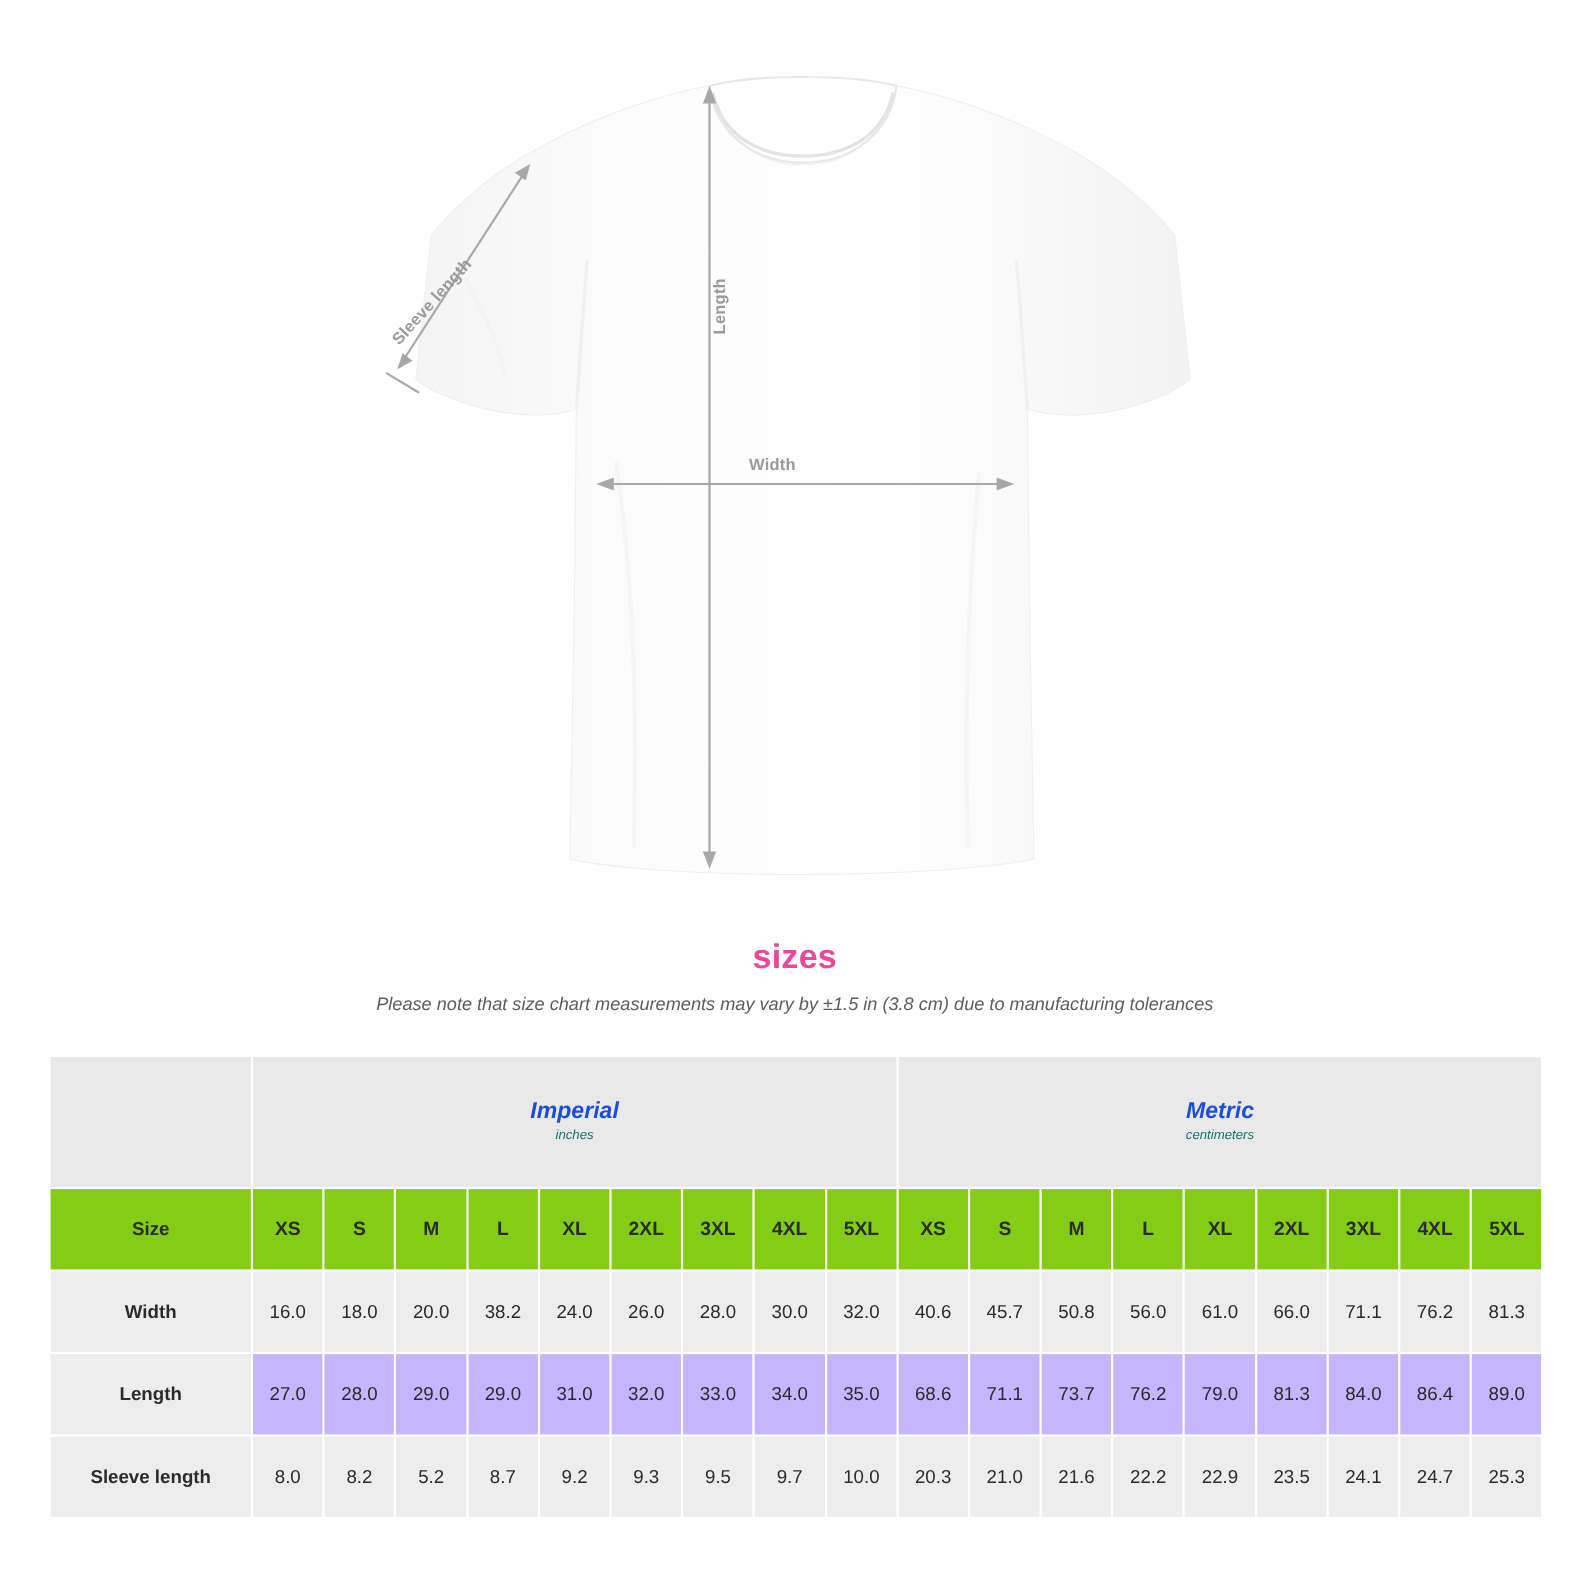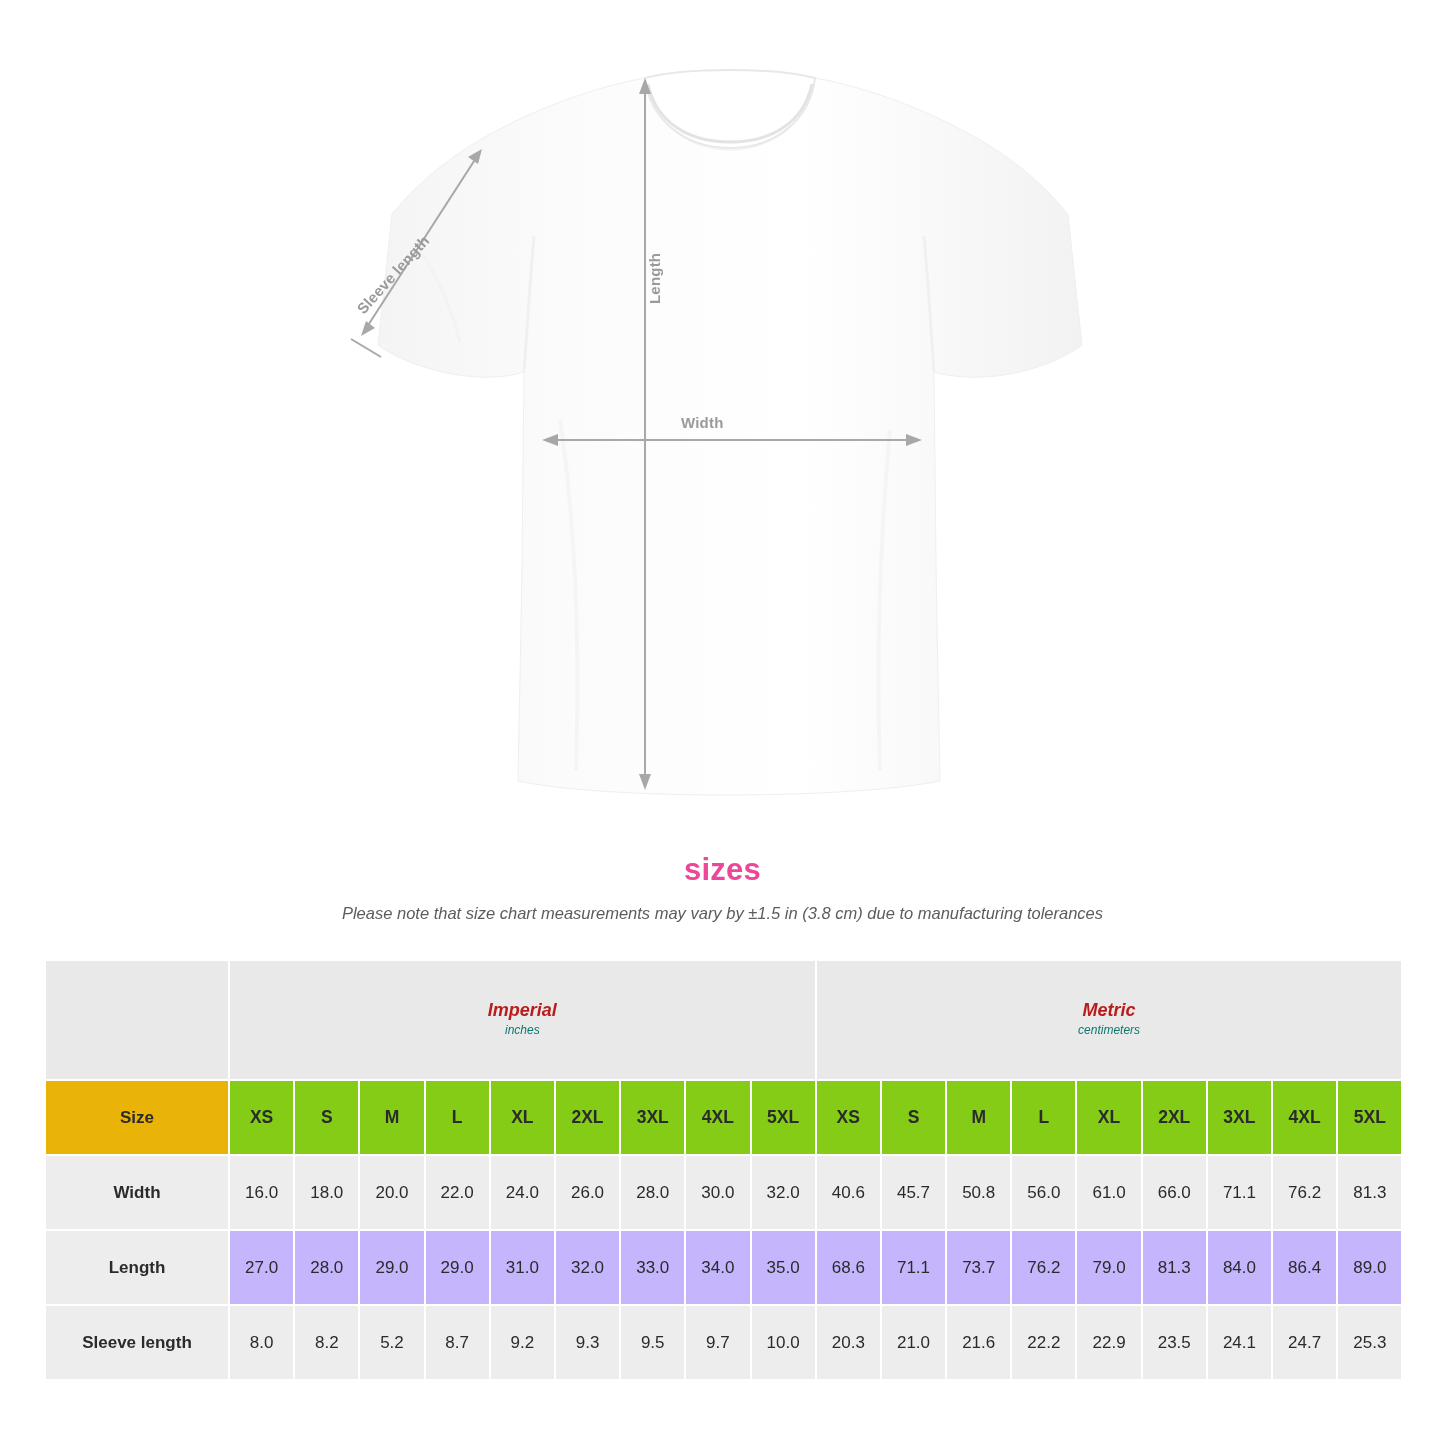--- a/index.html
+++ b/index.html
@@ -92,24 +92,24 @@
     color: #2b2b2b;
     padding: 0;
     height: 73px;
     vertical-align: middle;
   }
   .unit-head {
     background: #e9e9e9;
     height: 118px !important;
   }
   .unit-main {
-    font-size: 18px;
+    font-size: 21px;
     font-style: italic;
     font-weight: bold;
-    color: #b91c1c;
+    color: #1d4ed8;
     line-height: 1.15;
   }
   .unit-sub {
     font-size: 12px;
     font-style: italic;
     color: #0f766e;
     line-height: 1.6;
   }
   .row-label {
     background: #ededed;
@@ -117,21 +117,21 @@
     font-size: 18px;
     color: #2b2b2b;
     width: 184px;
   }
   .row-head .cell {
     background: #84cc16;
     font-weight: bold;
     font-size: 17.5px;
   }
   .row-head .row-label {
-    background: #eab308;
+    background: #84cc16;
   }
   .row-a .cell { background: #ededed; }
   .row-b .cell { background: #c4b5fd; }
   .corner { background: #e9e9e9; }
 </style>
 </head>
 <body>
 
 <div class="page">
 
@@ -248,21 +248,21 @@
           <td class="cell">3XL</td>
           <td class="cell">4XL</td>
           <td class="cell">5XL</td>
         </tr>
 
         <tr class="row-a">
           <td class="row-label">Width</td>
           <td class="cell">16.0</td>
           <td class="cell">18.0</td>
           <td class="cell">20.0</td>
-          <td class="cell">22.0</td>
+          <td class="cell">38.2</td>
           <td class="cell">24.0</td>
           <td class="cell">26.0</td>
           <td class="cell">28.0</td>
           <td class="cell">30.0</td>
           <td class="cell">32.0</td>
           <td class="cell">40.6</td>
           <td class="cell">45.7</td>
           <td class="cell">50.8</td>
           <td class="cell">56.0</td>
           <td class="cell">61.0</td>

